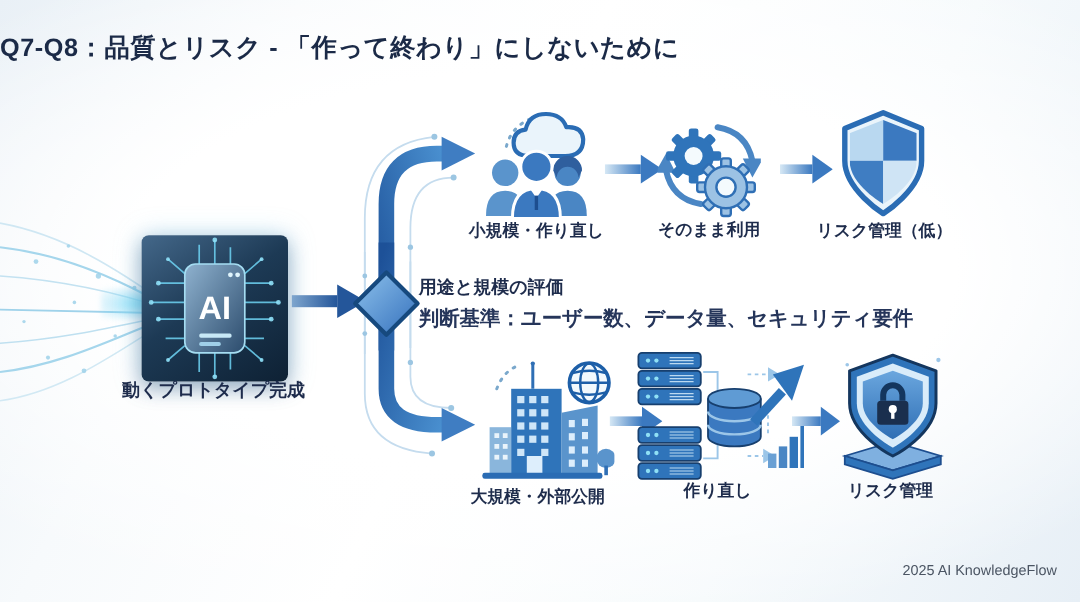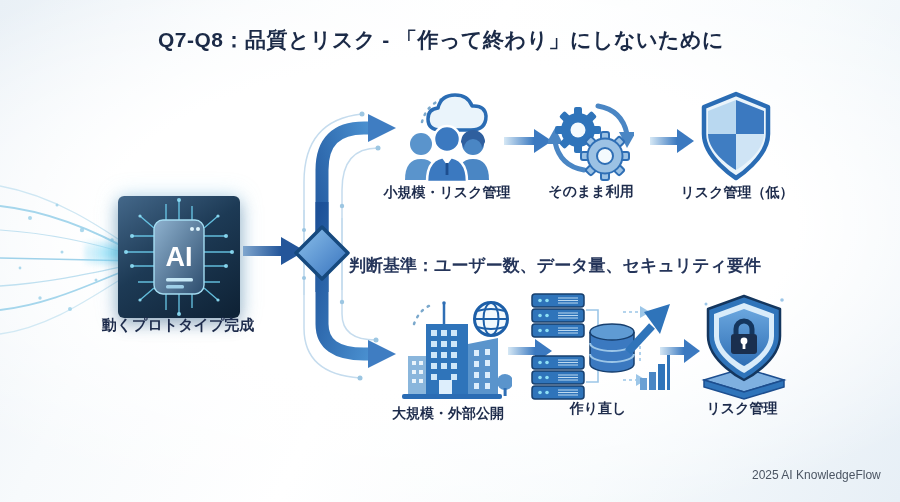--- a/index.html
+++ b/index.html
@@ -5,21 +5,21 @@
   * { margin:0; padding:0; box-sizing:border-box; }
   html,body { width:900px; height:502px; }
   body { font-family:"Liberation Sans","DejaVu Sans",sans-serif; overflow:hidden; }
   .canvas {
     position:relative; width:900px; height:502px; overflow:hidden;
     background:
       radial-gradient(ellipse 70% 60% at 50% 45%, #ffffff 55%, rgba(255,255,255,0) 100%),
       linear-gradient(115deg, #e9f0f6 0%, #f7fafc 22%, #ffffff 45%, #f6fafc 72%, #e7eff6 100%);
   }
   .title {
-    position:absolute; left:0; top:26px; width:724px; text-align:right;
+    position:absolute; left:0; top:26px; width:724px; text-align:left;
     font-size:21px; font-weight:bold; color:#1b2a47; letter-spacing:.5px;
   }
   .label {
     position:absolute; text-align:center; color:#1e2c4c; font-weight:bold;
   }
   .lbl-15 { font-size:15px; }
   .lbl-14 { font-size:14px; }
   .lbl-13 { font-size:13px; }
   .decision-title { position:absolute; left:349px; top:230px; font-size:15px; font-weight:bold; color:#1e2c4c; }
   .decision-criteria { position:absolute; left:349px; top:254px; font-size:17px; font-weight:700; color:#25355a; }
@@ -158,36 +158,37 @@
 
   <svg class="abs" style="left:292px;top:223px" width="60" height="60" viewBox="0 0 60 60">
     <defs>
         <linearGradient id="gD" x1="0" y1="0" x2="1" y2="1">
       <stop offset="0" stop-color="#8ec2ec"></stop>
           <stop offset="1" stop-color="#3470bc"></stop>
     </linearGradient>
       </defs>
     <polygon points="30,4 56,30 30,56 4,30" fill="url(#gD)" stroke="#16497e" stroke-width="3.5" stroke-linejoin="round"></polygon>
   </svg>
+  <div class="decision-title">用途と規模の評価</div>
   <div class="decision-criteria">判断基準：ユーザー数、データ量、セキュリティ要件</div>
 
   <svg class="abs" style="left:392px;top:92px" width="110" height="92" viewBox="0 0 110 92">
     <path d="M30 30 Q34 14 50 7" stroke="#7aa8cc" stroke-width="2.5" stroke-dasharray="1.5 6" stroke-linecap="round" fill="none"></path>
     <path d="M49 38 q-13 0 -13 -11 q0 -10 10 -11 q3 -13 17 -13 q13 0 17 11 q13 -1 14 10 q0 14 -15 14 z" fill="#eaf4fb" stroke="#2a6cb4" stroke-width="3.5" stroke-linejoin="round"></path>
     <circle cx="29" cy="52" r="11" fill="#5a94cc"></circle>
     <path d="M13 88 q0 -21 16 -21 q16 0 16 21 z" fill="#5a94cc"></path>
     <circle cx="81" cy="52" r="11" fill="#4a86c4"></circle>
     <path d="M69 50 a12 12 0 0 1 24 0 l-3 6 a9 9 0 0 0 -18 0 z" fill="#2f5f9e"></path>
     <path d="M65 88 q0 -21 16 -21 q16 0 16 21 z" fill="#4a86c4"></path>
     <circle cx="55" cy="47" r="13" fill="#3b79c0" stroke="#ffffff" stroke-width="2.5"></circle>
     <path d="M35 90 q0 -25 20 -25 q20 0 20 25 z" fill="#3b79c0" stroke="#ffffff" stroke-width="2.5"></path>
     <path d="M50 66 l5 7 l5 -7 z" fill="#ffffff"></path>
     <rect x="53.6" y="71" width="2.8" height="12" fill="#1d4e8f"></rect>
   </svg>
-  <div class="label lbl-14" style="left:367px;top:184px;width:160px">小規模・リスク管理</div>
+  <div class="label lbl-14" style="left:367px;top:184px;width:160px">小規模・作り直し</div>
 
   <svg class="abs" style="left:504px;top:126px" width="48" height="30" viewBox="0 0 48 30">
     <defs>
         <linearGradient id="gR1" x1="0" y1="0" x2="1" y2="0">
       <stop offset="0" stop-color="#d6e8f5"></stop>
           <stop offset="1" stop-color="#3b79c0"></stop>
     </linearGradient>
       </defs>
     <rect x="0" y="11" width="30" height="8" fill="url(#gR1)"></rect>
     <polygon points="30,3 48,15 30,27" fill="#3b79c0"></polygon>

